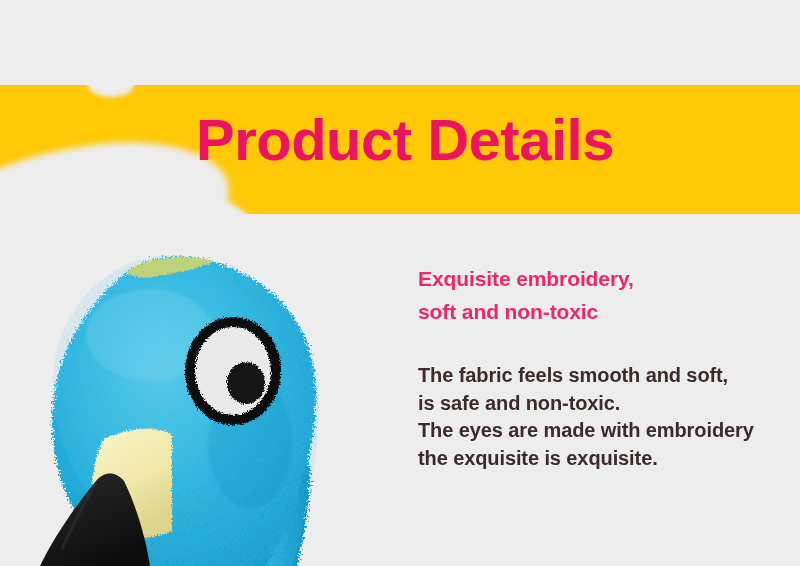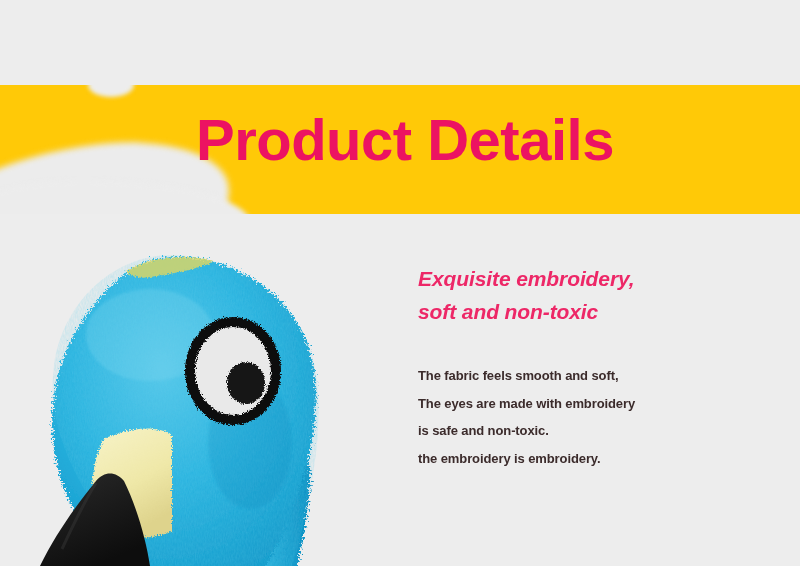--- a/index.html
+++ b/index.html
@@ -82,28 +82,27 @@
     left: 418px;
     top: 262px;
     width: 330px;
   }
   #feature-heading {
     font-size: 21px;
     font-weight: bold;
     color: #ED2767;
     line-height: 33px;
     letter-spacing: -0.1px;
-    font-style: italic;
   }
   #feature-heading .hl {
     display: block;
   }
   #feature-body {
     margin-top: 34px;
-    font-size: 13px;
+    font-size: 20px;
     font-weight: bold;
     color: #3b2b2b;
     line-height: 27.5px;
     letter-spacing: -0.1px;
   }
   #feature-body .bl {
     display: block;
     white-space: nowrap;
   }
 
@@ -223,20 +222,20 @@
 
   <div id="text-col">
 
     <div id="feature-heading">
       <span class="hl">Exquisite embroidery,</span>
       <span class="hl">soft and non-toxic</span>
     </div>
 
     <div id="feature-body">
       <span class="bl">The fabric feels smooth and soft,</span>
+      <span class="bl">is safe and non-toxic.</span>
       <span class="bl">The eyes are made with embroidery</span>
-      <span class="bl">is safe and non-toxic.</span>
-      <span class="bl">the embroidery is embroidery.</span>
+      <span class="bl">the exquisite is exquisite.</span>
     </div>
 
   </div>
 
 </div>
 
 </body></html>

